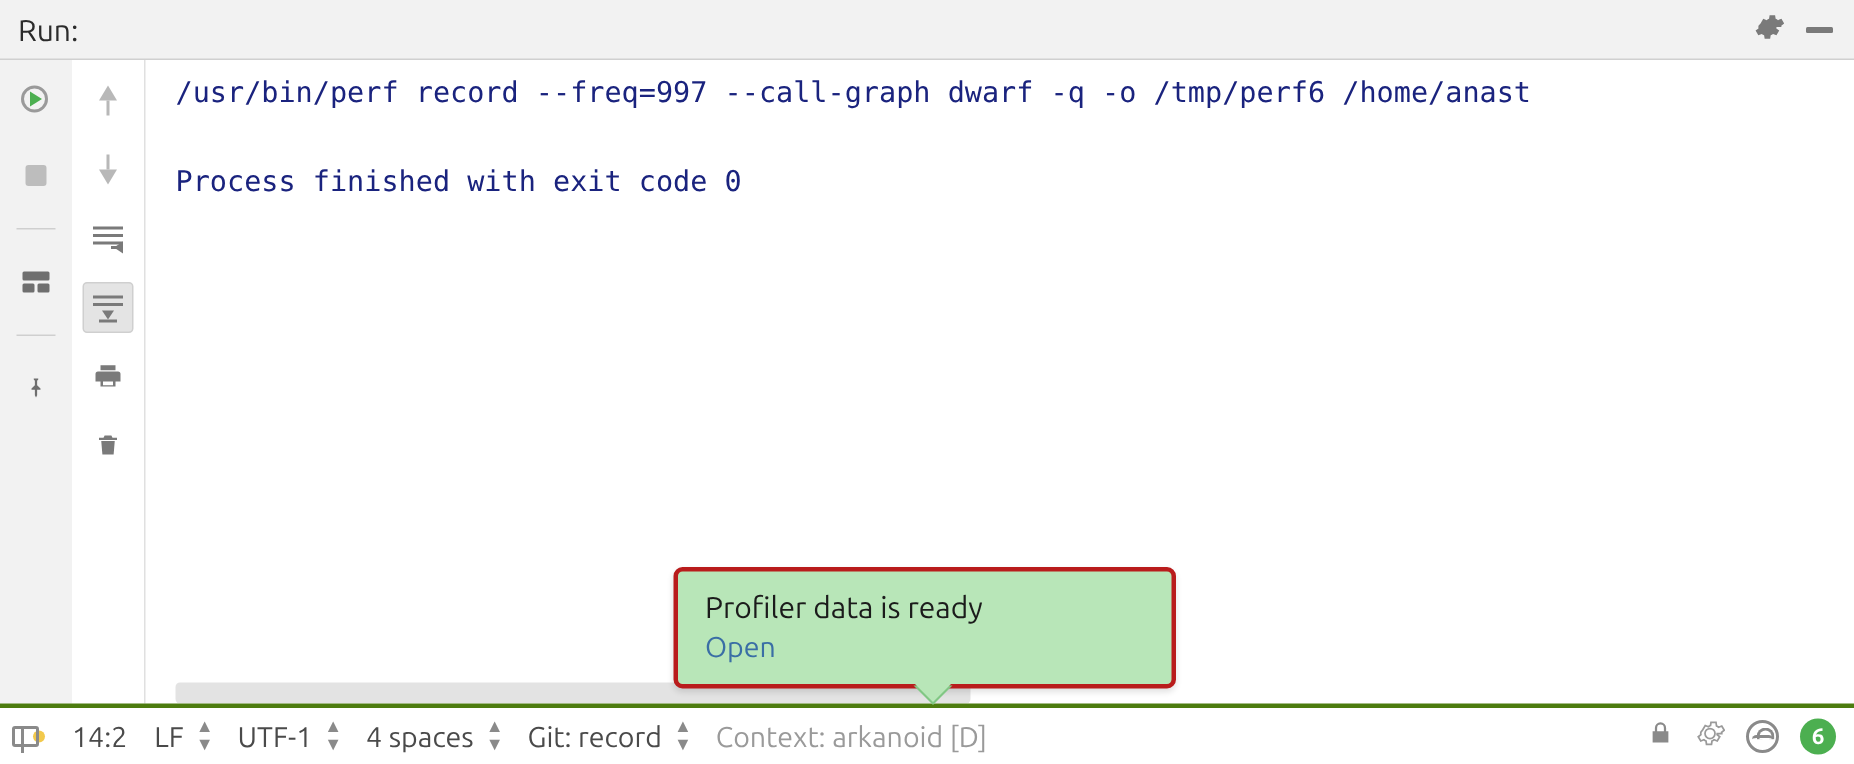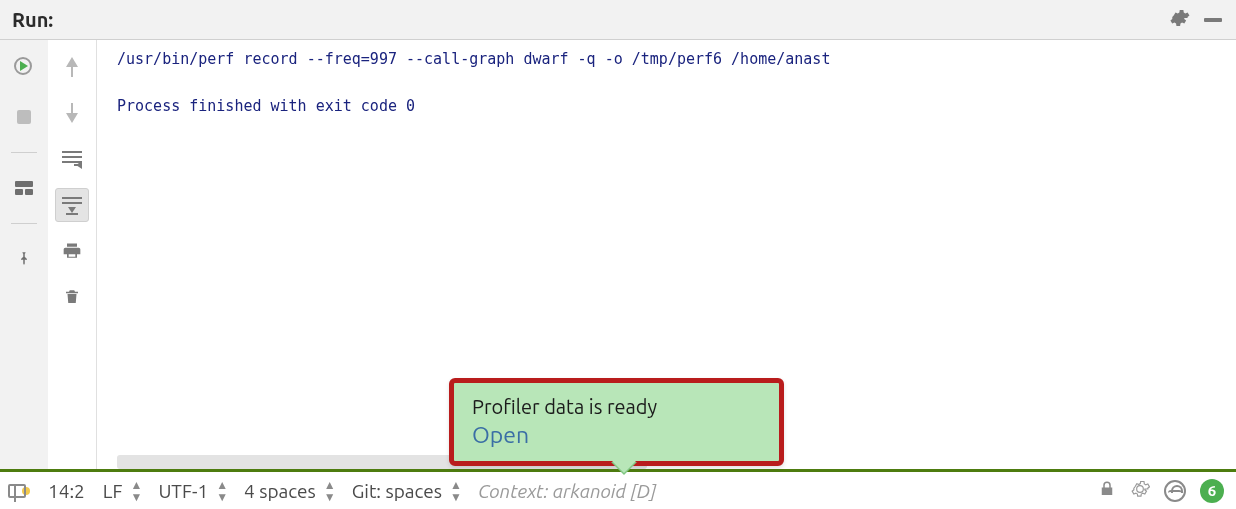--- a/index.html
+++ b/index.html
@@ -14,21 +14,20 @@
   }
 
   
   .header {
     display: flex;
     align-items: center;
     height: 40px;
     background: #f2f2f2;
     border-bottom: 1px solid #d0d0d0;
     position: relative;
-    font-weight: bold;
   }
   .run-label {
     font-size: 20px;
     padding: 0 10px 0 12px;
     color: #2b2b2b;
   }
   .tab {
     display: flex;
     align-items: center;
     height: 40px;
@@ -167,49 +166,49 @@
   }
   .icon-print svg, .icon-trash svg { fill:#7a7a7a; }
 
   
   .console-wrap {
     flex:1; position:relative; overflow:hidden;
     border-left:1px solid #e0e0e0;
   }
   .console {
     font-family: "DejaVu Sans Mono", "Menlo", "Consolas", monospace;
-    font-size: 15px;
+    font-size: 19px;
     color: #1a237e;
     padding: 8px 0 0 20px;
     line-height: 1.55;
     white-space: pre;
   }
   .hscroll {
     position:absolute; left:20px; bottom:0;
     height:14px; width:530px;
     background:#e3e3e3; border-radius:3px;
   }
 
   
   .balloon {
     position:absolute;
     left:449px; top:338px;
     width:335px;
     background:#b8e6b8;
-    border:5px solid #b91c1c;
+    border:3px solid #b91c1c;
     border-radius:6px;
     padding:12px 18px 14px 18px;
     box-shadow:0 2px 4px rgba(0,0,0,0.12);
     z-index:10;
   }
   .balloon .title {
     font-size:20px; color:#1b1b1b;
   }
   .balloon .link {
-    font-size:23px; color:#3a6ea5; margin-top:4px; cursor:pointer;
+    font-size:19px; color:#3a6ea5; margin-top:4px; cursor:pointer;
   }
   .balloon .tail {
     position:absolute;
     bottom:-12px; left:158px;
     width:0;height:0;
     border-left:12px solid transparent;
     border-right:12px solid transparent;
     border-top:12px solid #b8e6b8;
   }
   .balloon .tail-border {
@@ -241,21 +240,21 @@
   }
   .sb-dot {
     width:8px;height:8px;border-radius:50%;background:#f2c94c;
     margin-left:-10px;
   }
   .sb-item { display:flex; align-items:center; gap:6px; white-space:nowrap; }
   .spinner {
     font-size:12px; line-height:12px; letter-spacing:-2px; color:#8a8a8a;
     display:flex; flex-direction:column; margin-left:2px;
   }
-  .sb-context { color:#9a9a9a;font-style:italic; }
+  .sb-context { color:#9a9a9a; }
   .sb-right { margin-left:auto; display:flex; align-items:center; gap:14px; }
   .lock-icon svg { fill:#8a8a8a; }
   .cog2-icon svg { fill:#9a9a9a; }
   .man-icon {
     width:22px;height:22px;border:2px solid #8a8a8a;border-radius:50%;
     position:relative;
   }
   .man-icon::before{
     content:"";position:absolute;top:3px;left:5px;width:8px;height:6px;border:2px solid #8a8a8a;border-bottom:none;border-radius:6px 6px 0 0;
   }
@@ -386,21 +385,21 @@
 
   <span class="sb-item">
     <span>4 spaces</span>
     <span class="spinner">
         <span>▲</span>
         <span>▼</span>
       </span>
   </span>
 
   <span class="sb-item">
-    <span>Git: spaces</span>
+    <span>Git: record</span>
     <span class="spinner">
         <span>▲</span>
         <span>▼</span>
       </span>
   </span>
 
   <span class="sb-item sb-context">Context: arkanoid [D]</span>
 
   <span class="sb-right">
     <span class="lock-icon">

